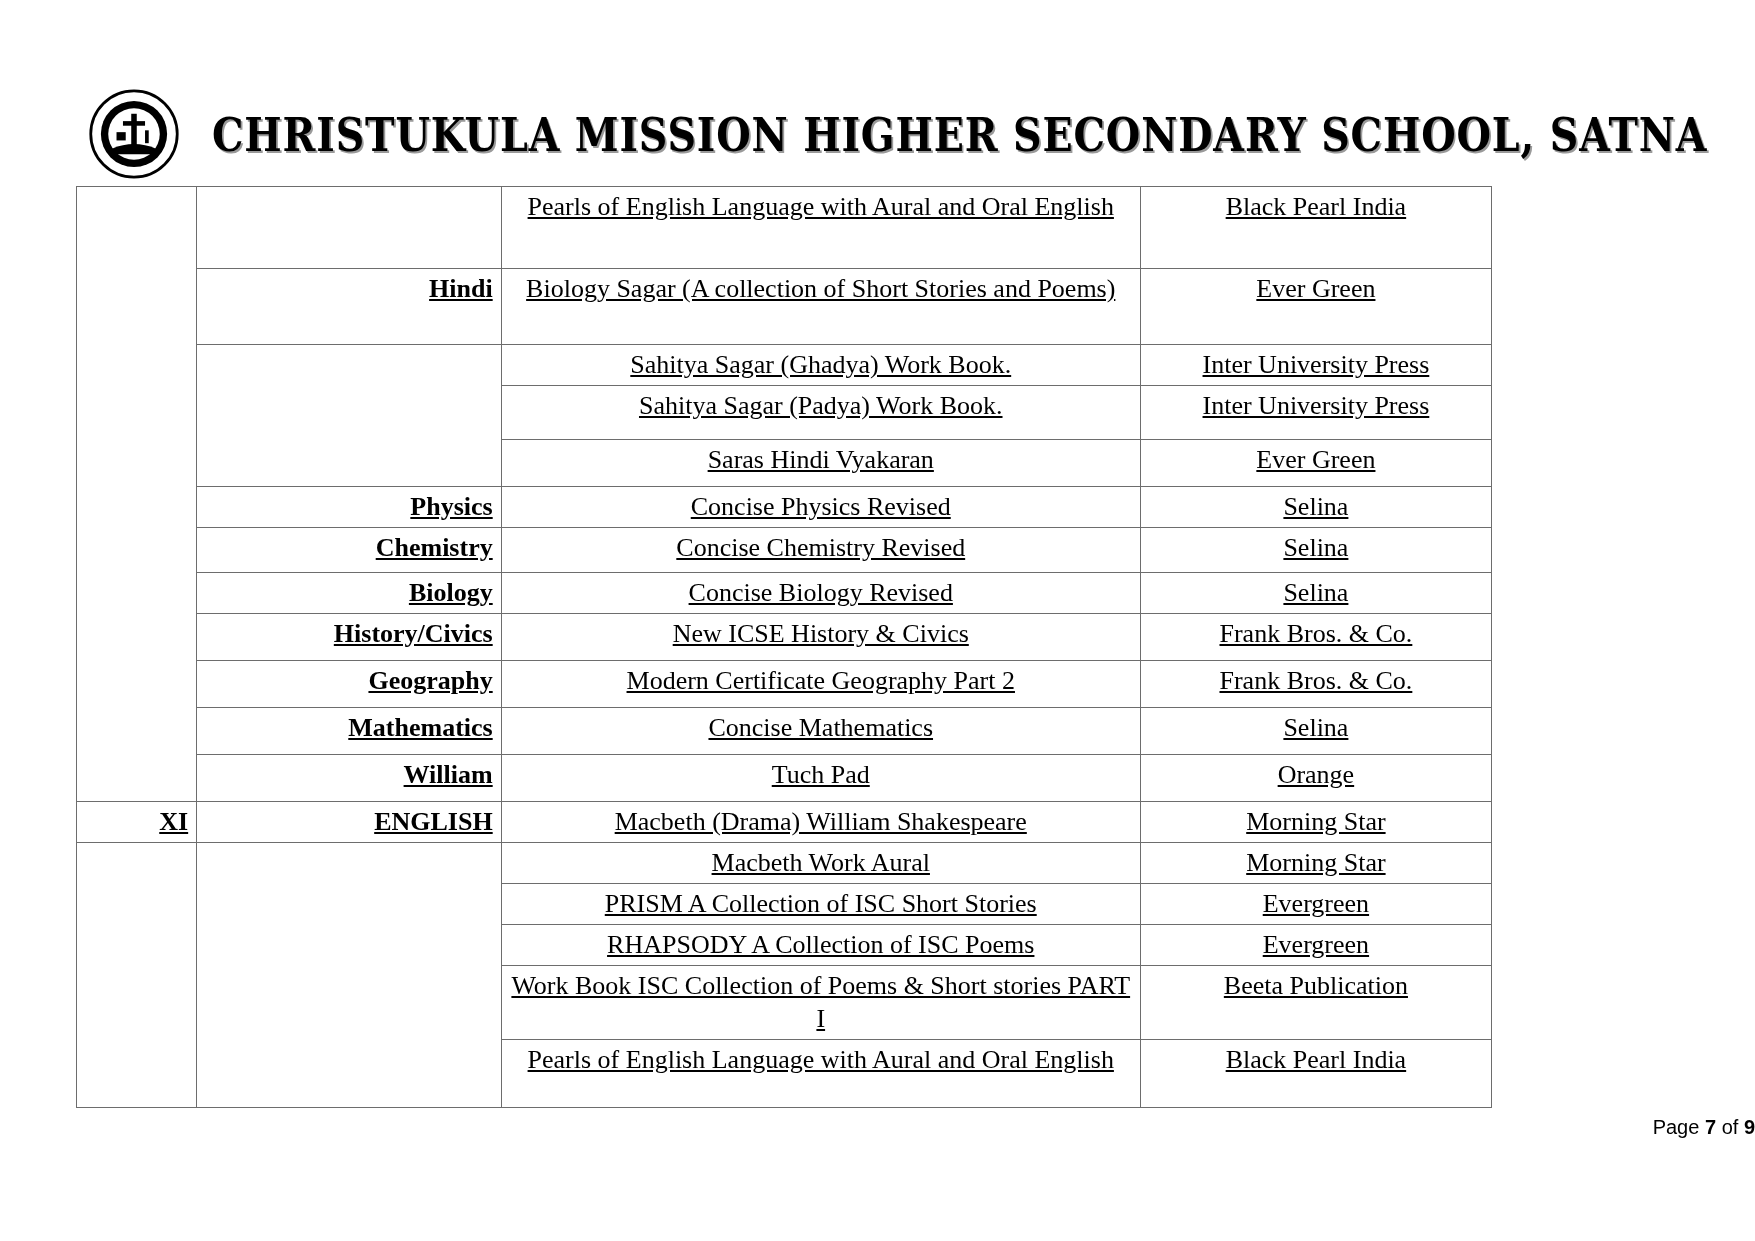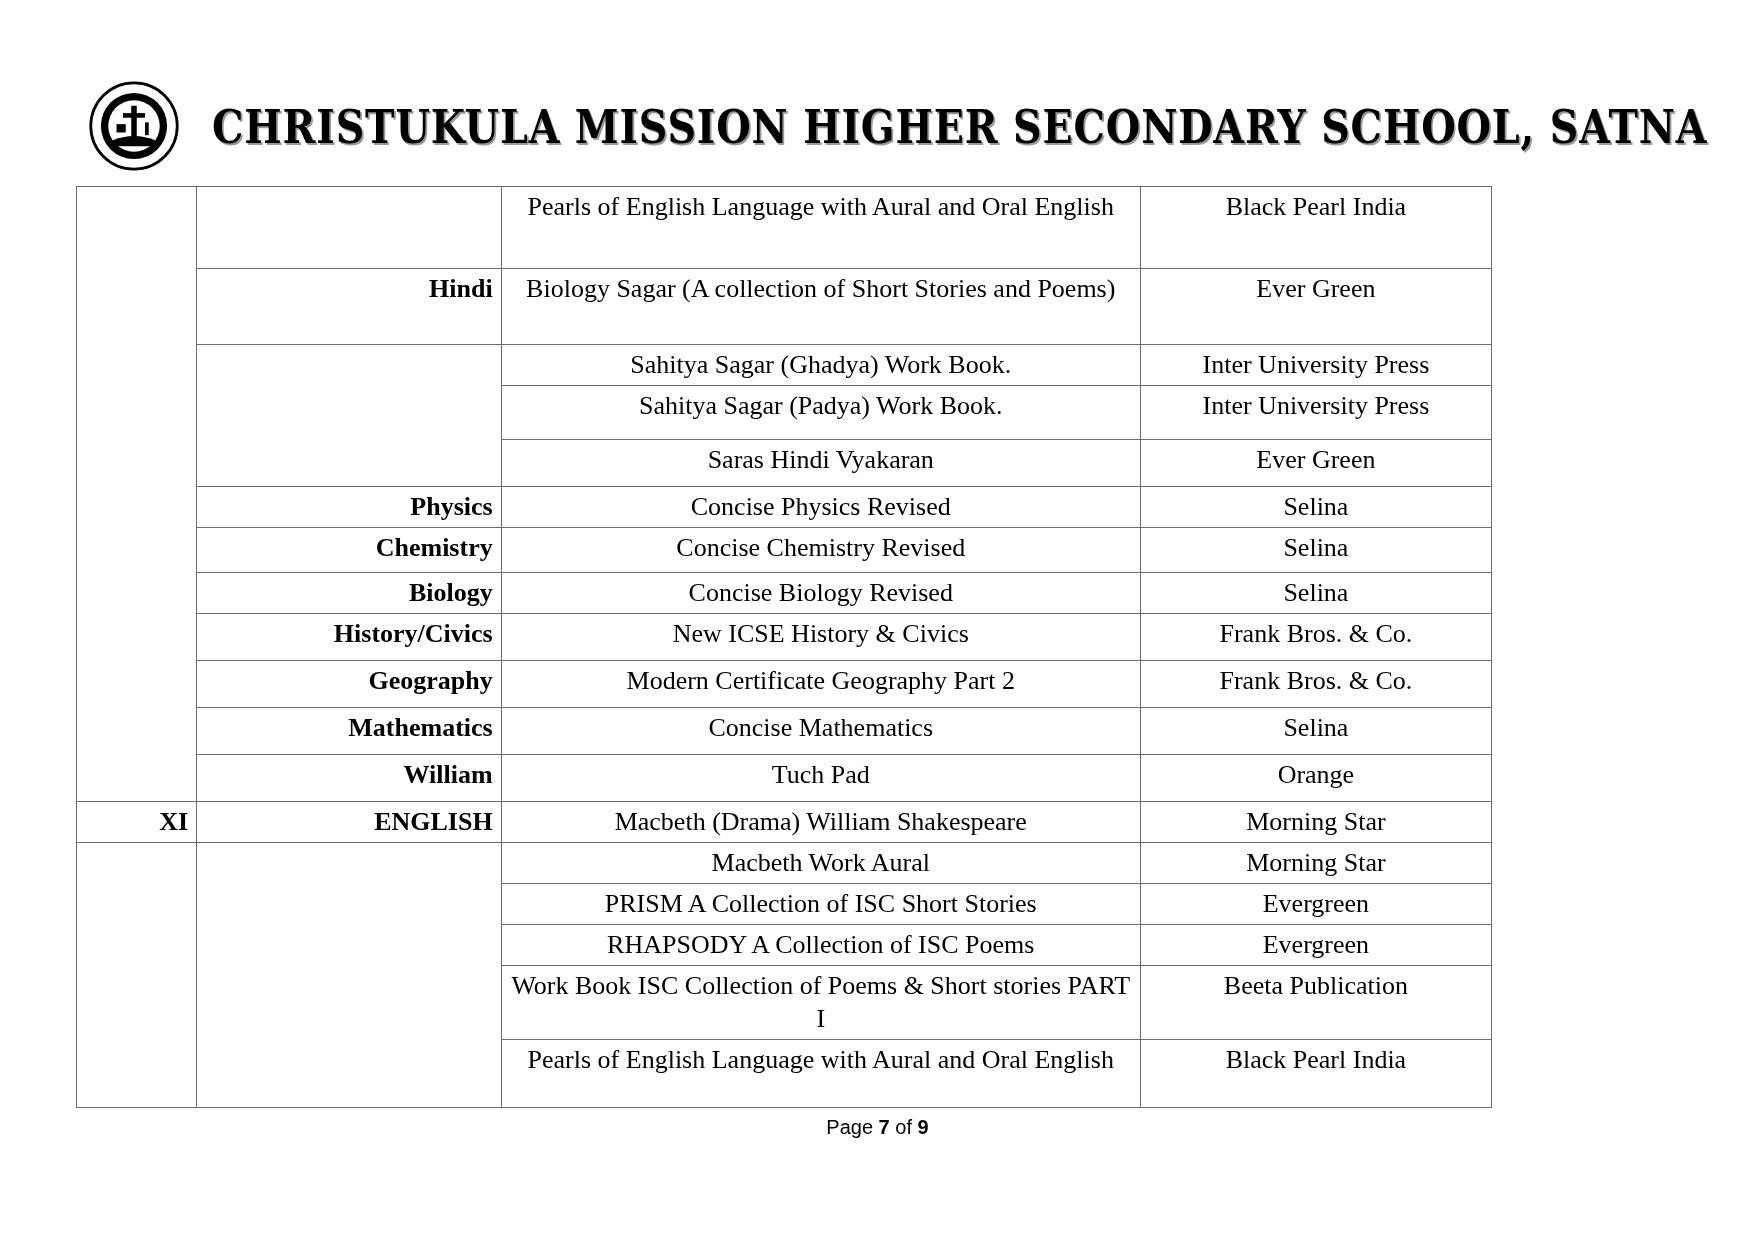--- a/index.html
+++ b/index.html
@@ -1,47 +1,48 @@
 <!DOCTYPE html>
 <html><head>
 <meta charset="utf-8">
 <style>
   html, body { margin: 0; padding: 0; background: #ffffff; }
   body { width: 1755px; height: 1241px; position: relative; overflow: hidden; font-family: "Liberation Serif", serif; color: #000; }
 
-  .header { position: absolute; left: 88px; top: 78px; width: 1600px; height: 102px; }
+  .header { position: absolute; left: 88px; top: 86px; width: 1600px; height: 102px; }
   .logo { position: absolute; left: 0; top: 2px; width: 92px; height: 92px; }
   .school-title {
     position: absolute; left: 124px; top: 22px;
     font-family: "DejaVu Serif", serif; font-weight: bold; font-size: 46px;
     letter-spacing: 1px; white-space: nowrap; color: #000;
     text-shadow: 2px 2px 0 #9a9a9a;
     transform: scaleX(0.86); transform-origin: left center;
   }
 
   table.books {
     position: absolute; left: 76px; top: 186px;
     border-collapse: collapse; table-layout: fixed;
     width: 1416px;
   }
   table.books td {
     border: 1.5px solid #6d6d6d;
     text-align: center; vertical-align: top;
     font-size: 26px; line-height: 33px;
     padding: 3px 8px 4px 8px;
+    text-decoration: underline;
   }
   table.books td.bold { font-weight: bold; text-align: right; }
   .col-class { width: 116px; }
   .col-subject { width: 294px; }
   .col-book { width: 617px; }
   .col-pub { width: 339px; }
 
   .footer {
     position: absolute; left: 0; width: 1755px; top: 1116px;
-    text-align: center; font-family: "Liberation Sans", sans-serif; font-size: 20px;
+    text-align: right; font-family: "Liberation Sans", sans-serif; font-size: 20px;
   }
   .footer b { font-weight: bold; }
 </style>
 </head>
 <body>
 
 <div class="header">
   <svg class="logo" viewBox="0 0 100 100">
     <circle cx="50" cy="50" r="47" fill="#fff" stroke="#000" stroke-width="3"></circle>
     <circle cx="50" cy="50" r="36" fill="#000"></circle>

